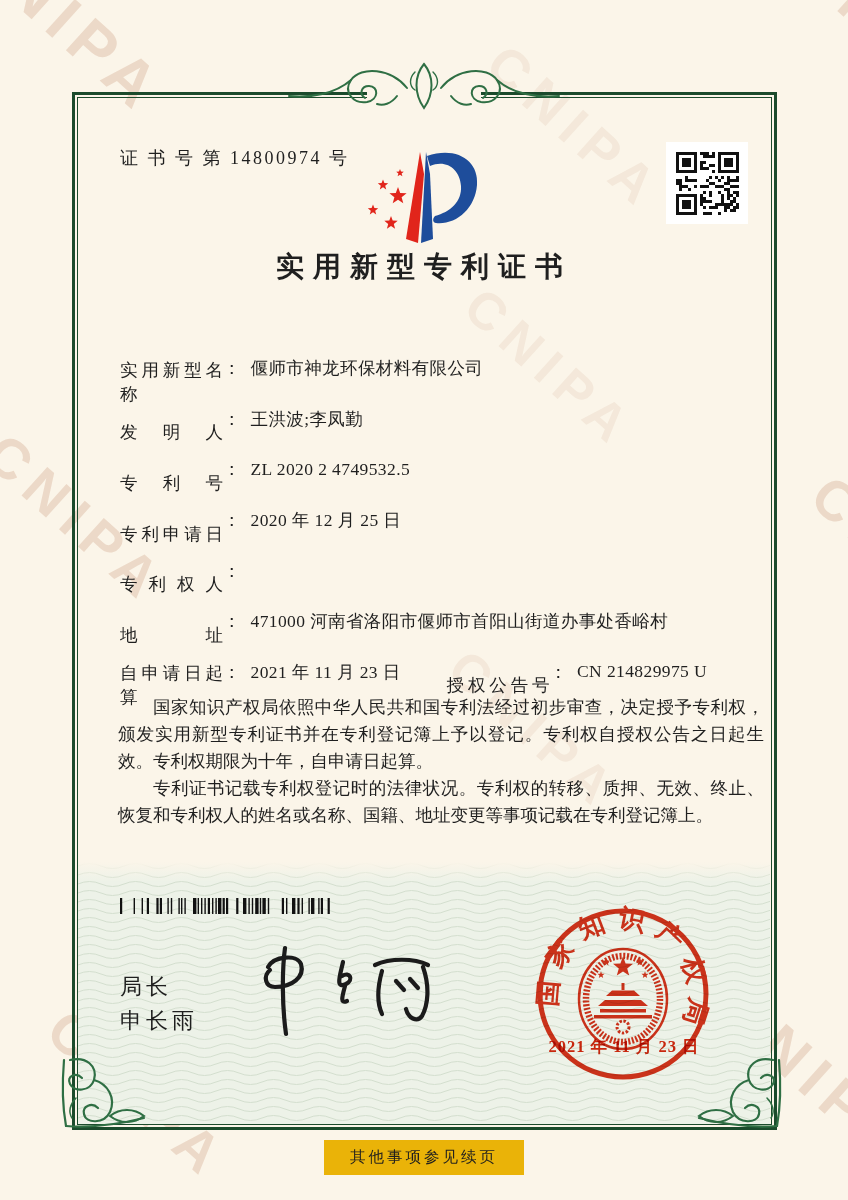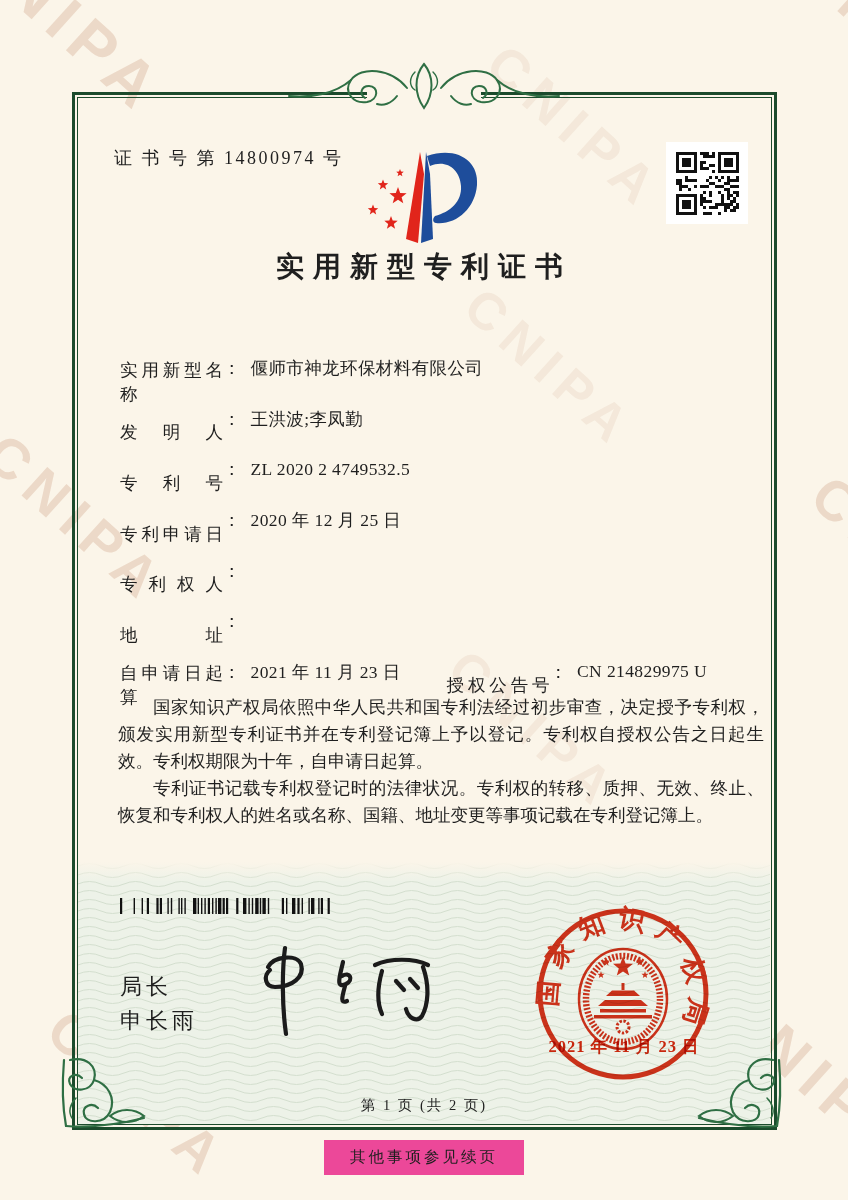--- a/index.html
+++ b/index.html
@@ -9,21 +9,21 @@
   .wm{position:absolute;font-family:"Liberation Sans","DejaVu Sans",sans-serif;font-weight:700;
       letter-spacing:10px;color:rgba(214,175,151,0.40);transform:rotate(42deg);white-space:nowrap;}
   .wm.f{color:rgba(218,186,162,0.22);}
   
   .frame-outer{position:absolute;left:72px;top:92px;width:699px;height:1032px;border:3px solid #1b4b2c;}
   .frame-inner{position:absolute;inset:2px;border:1px solid #1b4b2c;}
   
   .waves{position:absolute;left:78px;top:862px;}
   .waves-fade{position:absolute;left:78px;top:862px;width:692px;height:20px;
       background:linear-gradient(#fbf5e9,rgba(251,245,233,0));}
-  .cert-no{position:absolute;left:114px;top:146px;font-size:18px;letter-spacing:2.5px;}
+  .cert-no{position:absolute;left:120px;top:146px;font-size:18px;letter-spacing:2.5px;}
   .qr-box{position:absolute;left:666px;top:142px;width:82px;height:82px;background:#ffffff;
       display:flex;align-items:center;justify-content:center;}
   .logo{position:absolute;left:360px;top:146px;}
   .title{position:absolute;left:0;right:0;top:248px;text-align:center;font-size:28px;font-weight:700;
       letter-spacing:9px;}
   .fields{position:absolute;left:120px;top:343px;width:624px;}
   .frow{height:50.6px;display:flex;align-items:center;font-size:17.5px;}
   .flabel{display:inline-block;width:103px;text-align:justify;text-align-last:justify;margin-top:27px;}
   .fcolon{margin-right:10px;}
   .fvalue{letter-spacing:.4px;}
@@ -32,21 +32,21 @@
       text-align:justify;}
   .paras p{margin:0;text-indent:2em;}
   .barcode{position:absolute;left:120px;top:898px;}
   .officer-title{position:absolute;left:120px;top:972px;font-size:22px;letter-spacing:4px;}
   .officer-name{position:absolute;left:120px;top:1006px;font-size:22px;letter-spacing:4px;}
   .signature{position:absolute;left:255px;top:936px;}
   .seal{position:absolute;left:534px;top:905px;opacity:.95;mix-blend-mode:multiply;}
   .seal-date{position:absolute;left:524px;top:1036px;width:200px;text-align:center;font-size:16.5px;
       color:#d8290f;font-weight:700;letter-spacing:1px;mix-blend-mode:multiply;}
   .page-note{position:absolute;left:0;right:0;top:1096px;text-align:center;font-size:14.5px;letter-spacing:2px;}
-  .cont-note{position:absolute;left:50%;transform:translateX(-50%);top:1140px;background:#ec4899;
+  .cont-note{position:absolute;left:50%;transform:translateX(-50%);top:1140px;background:#eab308;
       padding:7px 26px;font-size:15.5px;letter-spacing:3px;white-space:nowrap;}
   .ornament{position:absolute;}
 </style>
 </head>
 <body>
 
 <div class="page">
 
   <div class="wm" style="left:-58px;top:-18px;font-size:64px;">CNIPA</div>
   <div class="wm" style="left:742px;top:-34px;font-size:58px;">CNIPA</div>
@@ -293,20 +293,21 @@
         <span class="fcolon">：</span>
       <span class="fvalue">2020 年 12 月 25 日</span>
     </div>
     <div class="frow">
       <span class="flabel">专利权人</span>
         <span class="fcolon">：</span>
     </div>
     <div class="frow">
       <span class="flabel">地址</span>
         <span class="fcolon">：</span>
+      <span class="fvalue">471000 河南省洛阳市偃师市首阳山街道办事处香峪村</span>
     </div>
     <div class="frow">
       <span class="flabel">自申请日起算</span>
         <span class="fcolon">：</span>
       <span class="fvalue w">2021 年 11 月 23 日</span>
       <span class="flabel">授权公告号</span>
         <span class="fcolon">：</span>
       <span class="fvalue">CN 214829975 U</span>
     </div>
   </div>
@@ -398,16 +399,15 @@
         <path d="M72,91 L106,91 L100,85.5 L78,85.5 Z"></path>
         <path d="M64,101 L114,101 L107,95 L71,95 Z"></path>
         <rect x="66" y="104" width="46" height="3.5"></rect>
         <rect x="60" y="110" width="58" height="3.5"></rect>
       </g>
       <circle cx="89" cy="122" r="6" fill="none" stroke="#d8290f" stroke-width="3" stroke-dasharray="2.4,1.6"></circle>
     </g>
   </svg>
   <div class="seal-date">2021 年 11 月 23 日</div>
 
-  <div class="page-note">第 1 页 (共 2 页)</div>
   <div class="cont-note">其他事项参见续页</div>
 
 </div>
 
 </body></html>

